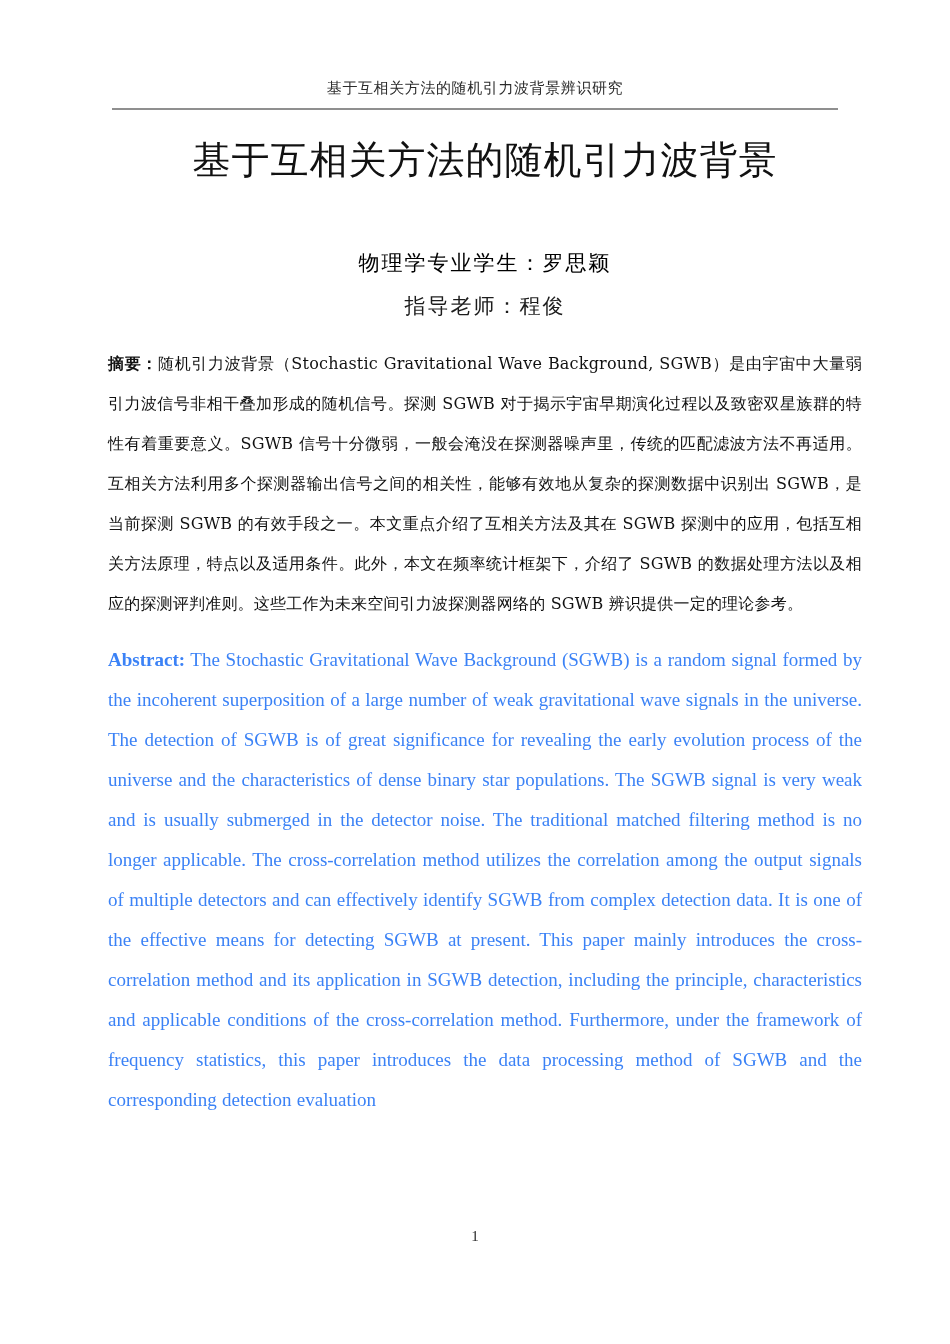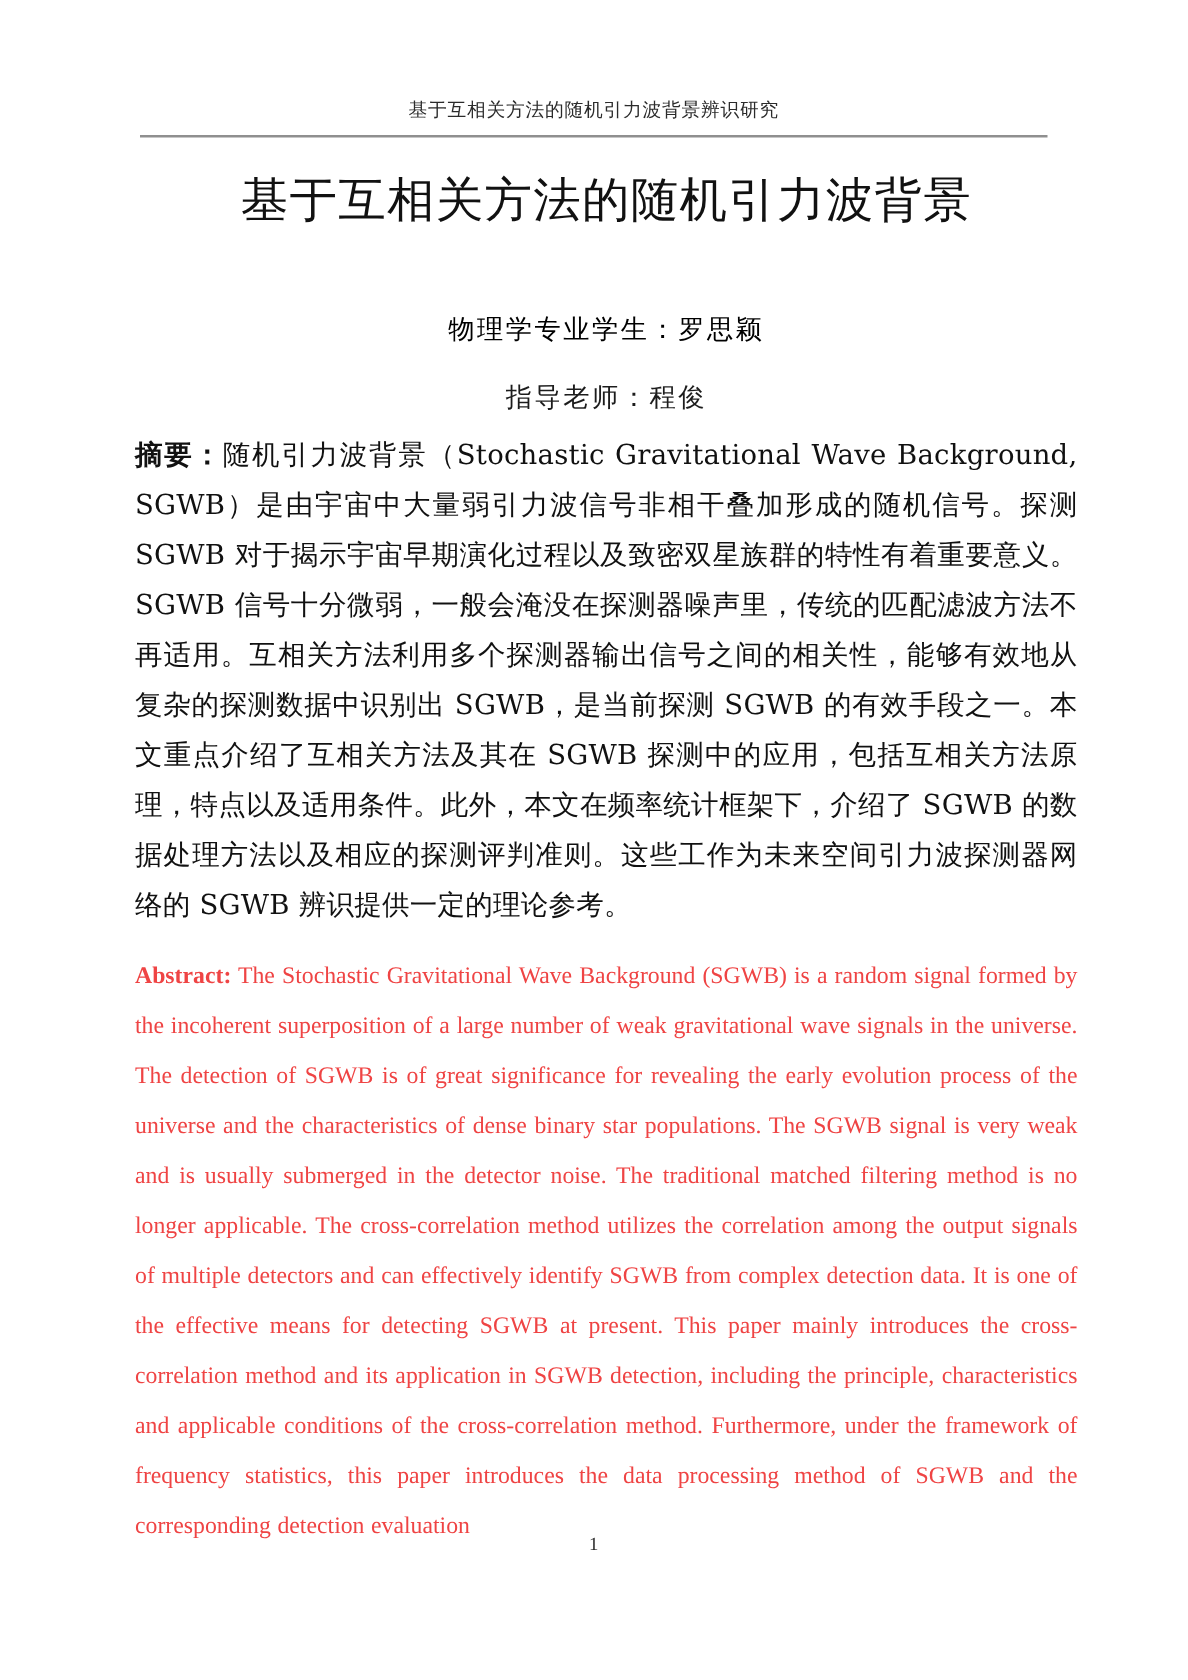--- a/index.html
+++ b/index.html
@@ -69,62 +69,62 @@
     left: 108px;
     width: 754px;
     text-align: center;
     font-family: "DejaVu Serif", "Liberation Serif", serif;
     font-size: 21px;
     letter-spacing: 2px;
     color: #000000;
   }
   .advisor {
     position: absolute;
-    top: 304px;
+    top: 292px;
     left: 108px;
     width: 754px;
     text-align: center;
     font-family: "DejaVu Serif", "Liberation Serif", serif;
     font-size: 21px;
     letter-spacing: 2px;
     color: #1c1c1c;
   }
 
   
   .body-col {
     position: absolute;
     top: 344px;
     left: 108px;
     width: 754px;
   }
 
   .cn-para {
     font-family: "DejaVu Serif", "Liberation Serif", serif;
-    font-size: 22px;
+    font-size: 16px;
     line-height: 40px;
     text-align: justify;
     text-justify: inter-ideograph;
     color: #111111;
     margin: 0;
     letter-spacing: 0.2px;
   }
   .cn-label {
     font-weight: bold;
   }
 
   .cn-keywords {
     margin-top: 12px;
   }
 
   .en-para {
     font-family: "Liberation Serif", "DejaVu Serif", serif;
     font-size: 19px;
     line-height: 40px;
     text-align: justify;
-    color: #ef4444;
+    color: #3b82f6;
     margin: 16px 0 0 0;
     word-spacing: 0.5px;
   }
   .en-label {
     font-weight: bold;
   }
 
   
   .page-number {
     position: absolute;

